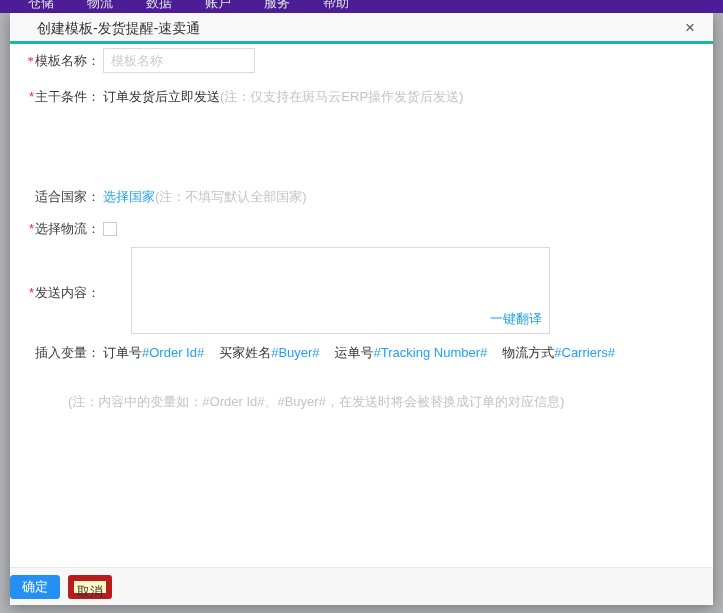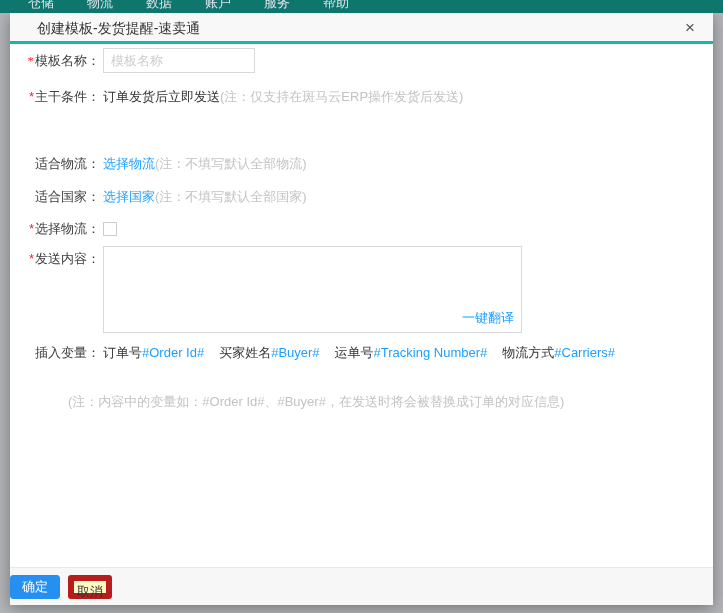--- a/index.html
+++ b/index.html
@@ -8,21 +8,21 @@
     font-family: "Liberation Sans", "DejaVu Sans", sans-serif;
     background: #b2b4b7;
     position: relative;
     overflow: hidden;
     font-size: 13px;
     color: #333;
   }
   
   .topbar {
     position: absolute; top: 0; left: 0; right: 0; height: 13px;
-    background: #0f766e; overflow: hidden; z-index: 3; text-align: center;
+    background: #4c1d95; overflow: hidden; z-index: 3; text-align: center;
   }
   .topbar-inner {
     display: flex; gap: 33px; padding-left: 28px; margin-top: -6px;
     font-size: 13px; color: #dfe3ea; white-space: nowrap;
   }
   .topbar-item { cursor: pointer; }
   
   .modal {
     position: absolute; left: 10px; top: 13px; width: 703px; height: 592px;
     background: #fff; box-shadow: 0 3px 14px rgba(0,0,0,0.35); z-index: 2;
@@ -88,21 +88,21 @@
   .btn-default {
     width: 44px; background: #fef9c3; border: 6px solid #b91c1c; color: #333;
   }
   
   #row-name      { top: 35px;  height: 25px; font-family: Liberation Serif, serif; }
   #row-cond      { top: 75px;  height: 18px; }
   #row-amount    { top: 104px; height: 23px; }
   #row-logistics { top: 142px; height: 18px; }
   #row-country   { top: 175px; height: 18px; }
   #row-blacklist { top: 208px; height: 16px; }
-  #row-content   { top: 233px; height: 89px; align-items: flex-start; }
+  #row-content   { top: 233px; height: 89px; align-items: center; gap: 28px; }
   #row-content .lbl { padding-top: 4px; }
   #row-vars      { top: 332px; height: 16px; }
   #row-varnote   { top: 380px; }
 </style>
 </head>
 <body>
 
 <div class="topbar">
   <div class="topbar-inner">
     <span class="topbar-item">仓储</span>
@@ -130,27 +130,20 @@
 
   <div class="row" id="row-cond">
     <span class="lbl"><span class="req">*</span><span>主干条件：</span></span>
     <span class="val">
       <span>订单发货后立即发送</span>
         <span class="note">(注：仅支持在斑马云ERP操作发货后发送)</span>
     </span>
   </div>
 
 
-  <div class="row" id="row-logistics">
-    <span class="lbl">适合物流：</span>
-    <span class="val">
-      <a class="link">选择物流</a>
-        <span class="note">(注：不填写默认全部物流)</span>
-    </span>
-  </div>
 
   <div class="row" id="row-country">
     <span class="lbl">适合国家：</span>
     <span class="val">
       <a class="link">选择国家</a>
         <span class="note">(注：不填写默认全部国家)</span>
     </span>
   </div>
 
   <div class="row" id="row-blacklist">

